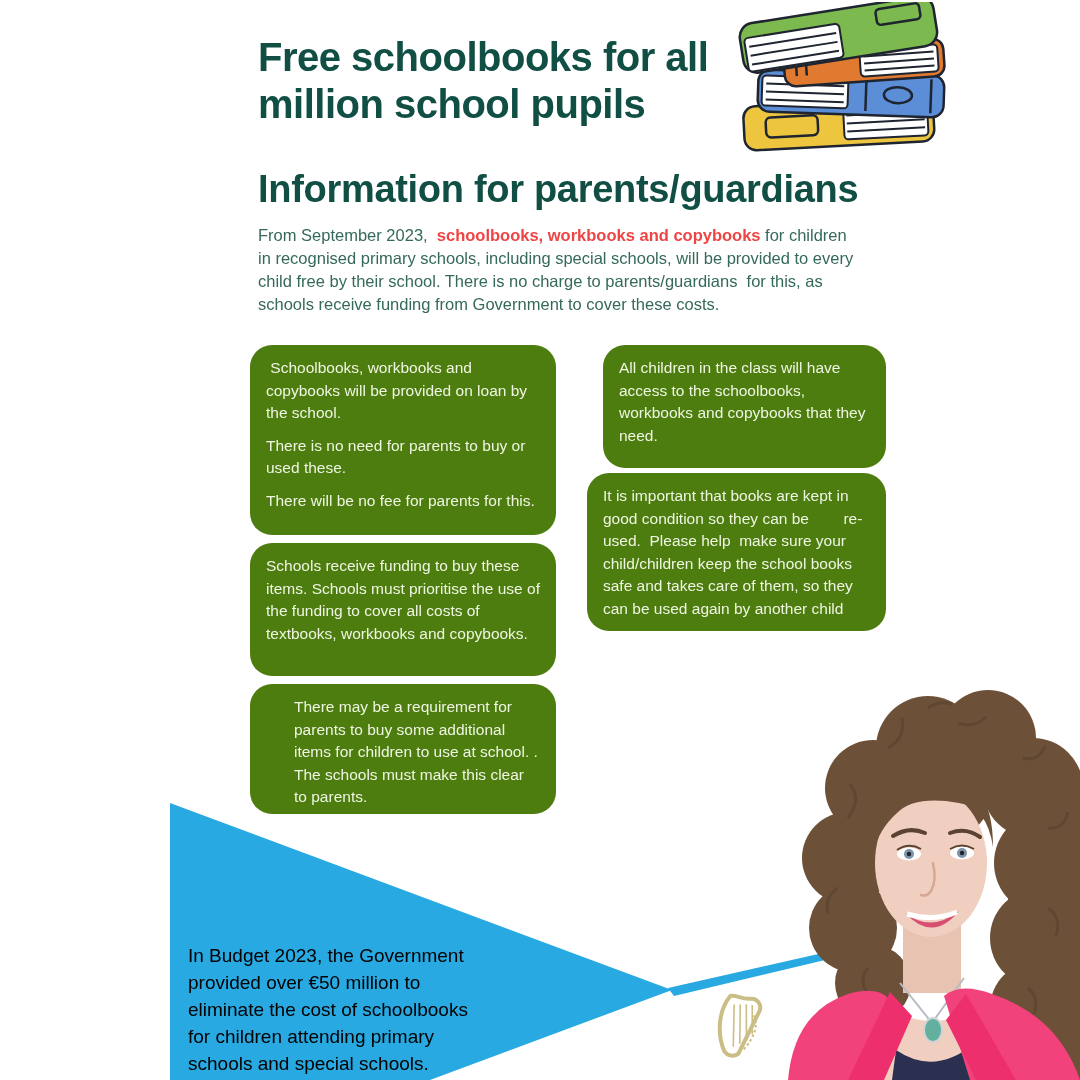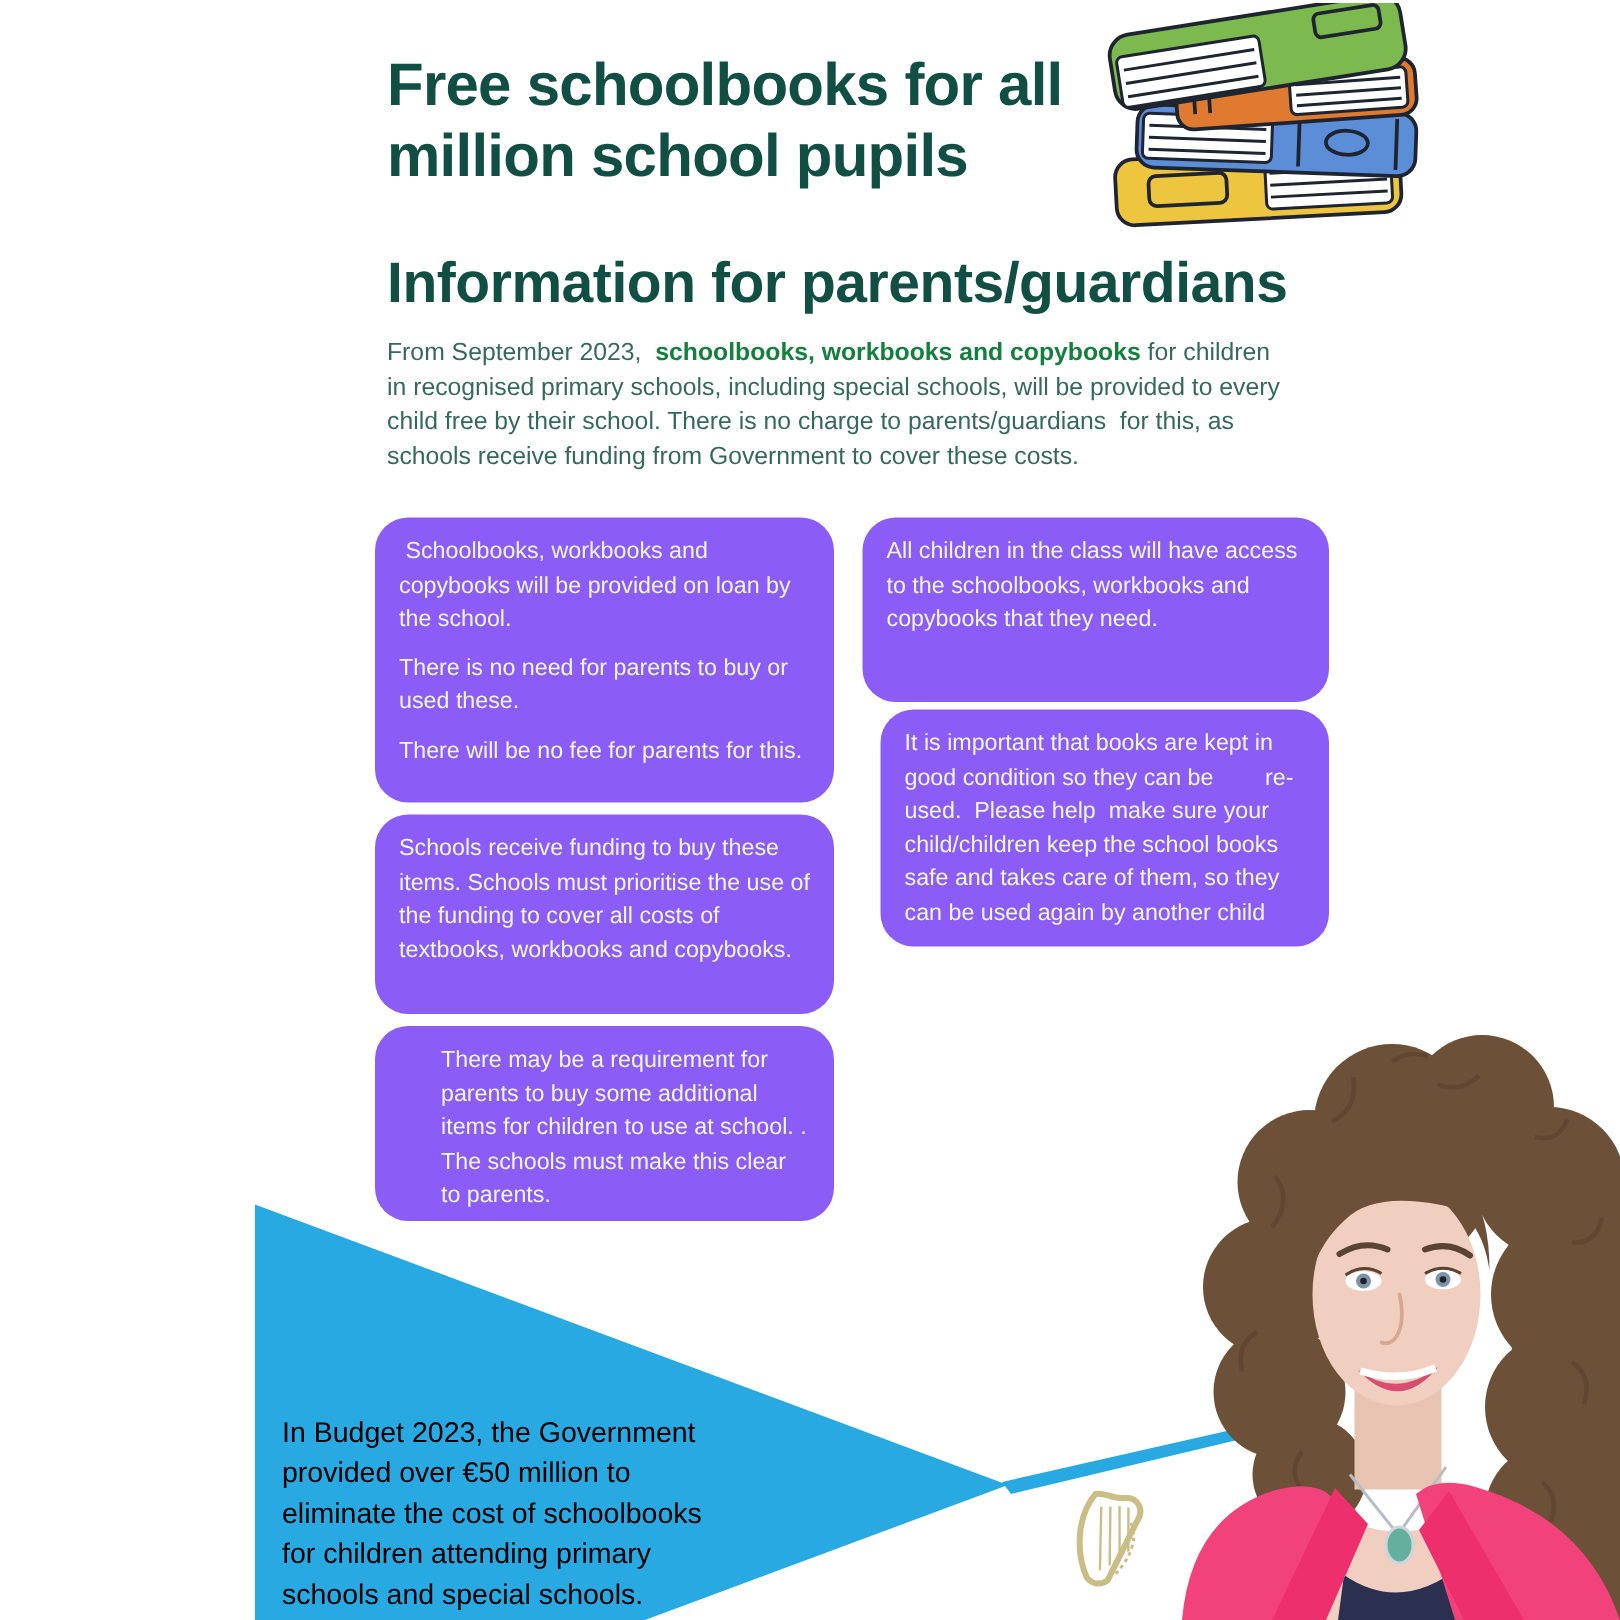--- a/index.html
+++ b/index.html
@@ -14,36 +14,36 @@
   }
   .books-illustration{position:absolute;left:726px;top:2px;width:228px;height:150px;}
   .subtitle{
     position:absolute;left:258px;top:168px;width:640px;
     font-size:38px;font-weight:700;color:#114f45;letter-spacing:-0.3px;
   }
   .intro{
     position:absolute;left:258px;top:224px;width:604px;
     font-size:16.5px;line-height:23px;color:#35695b;white-space:pre-wrap;
   }
-  .intro b{color:#15803d;}
+  .intro b{color:#ef4444;}
   
   .col{position:absolute;display:flex;flex-direction:column;}
   .col-left{left:250px;top:345px;width:306px;}
   .col-left .info-box{margin-bottom:8px;}
   .col-right{left:575px;top:345px;width:311px;}
   .col-right .info-box{margin-bottom:5px;}
   .info-box{
-    background:#8b5cf6;border-radius:22px;color:#eff6e2;
+    background:#4d7c0f;border-radius:22px;color:#eff6e2;
     padding:12px 16px 10px 16px;box-sizing:border-box;
     font-size:15.5px;line-height:22.5px;
   }
   .info-box p{margin:0 0 10px 0;white-space:pre-wrap;}
   .info-box p:last-child{margin-bottom:0;}
   .bx-l1{height:190px;} .bx-l2{height:133px;} .bx-l3{height:130px;padding-left:44px;}
-  .bx-r1{height:123px;} .bx-r2{height:155px;} .bx-r3{height:158px;margin-left:12px;}
+  .bx-r1{height:123px;margin-left:28px;} .bx-r2{height:155px;} .bx-r3{height:158px;margin-left:12px;}
   
   .blue-layer{position:absolute;left:0;top:0;width:1080px;height:1080px;pointer-events:none;}
   .budget-text{
     position:absolute;left:188px;top:942px;width:300px;
     font-size:19px;line-height:27px;color:#000000;white-space:pre-wrap;
   }
   
   .minister-photo{position:absolute;left:778px;top:678px;width:302px;height:402px;}
   .harp{position:absolute;left:712px;top:992px;width:62px;height:72px;}
 </style>

